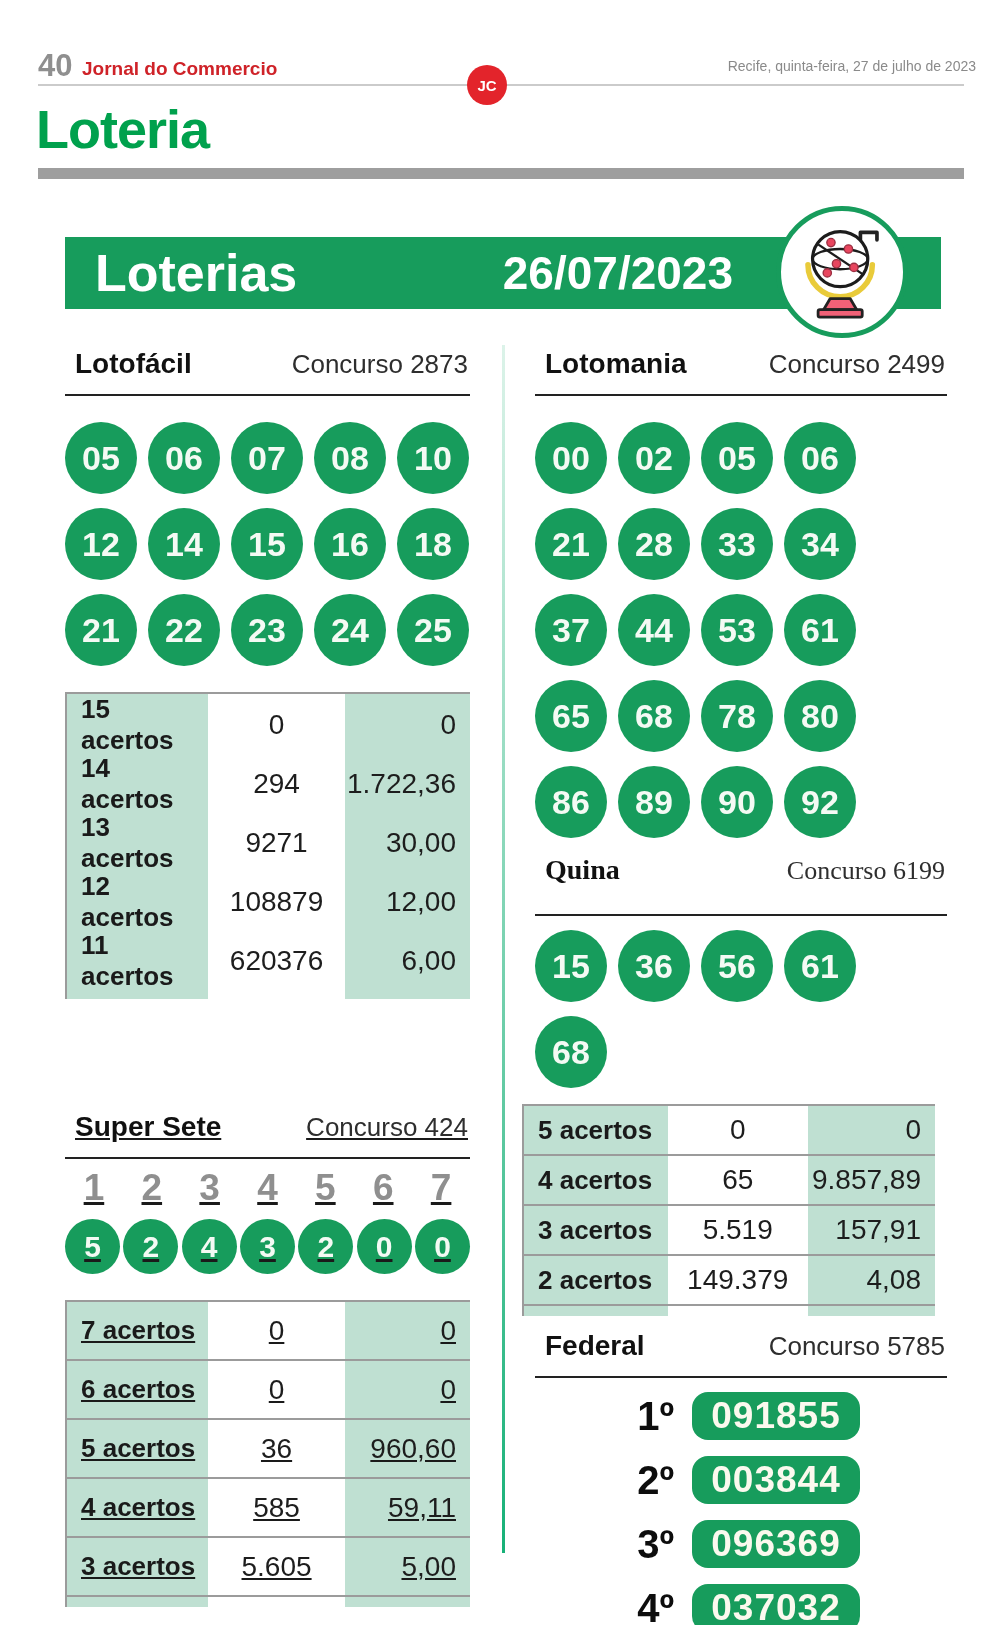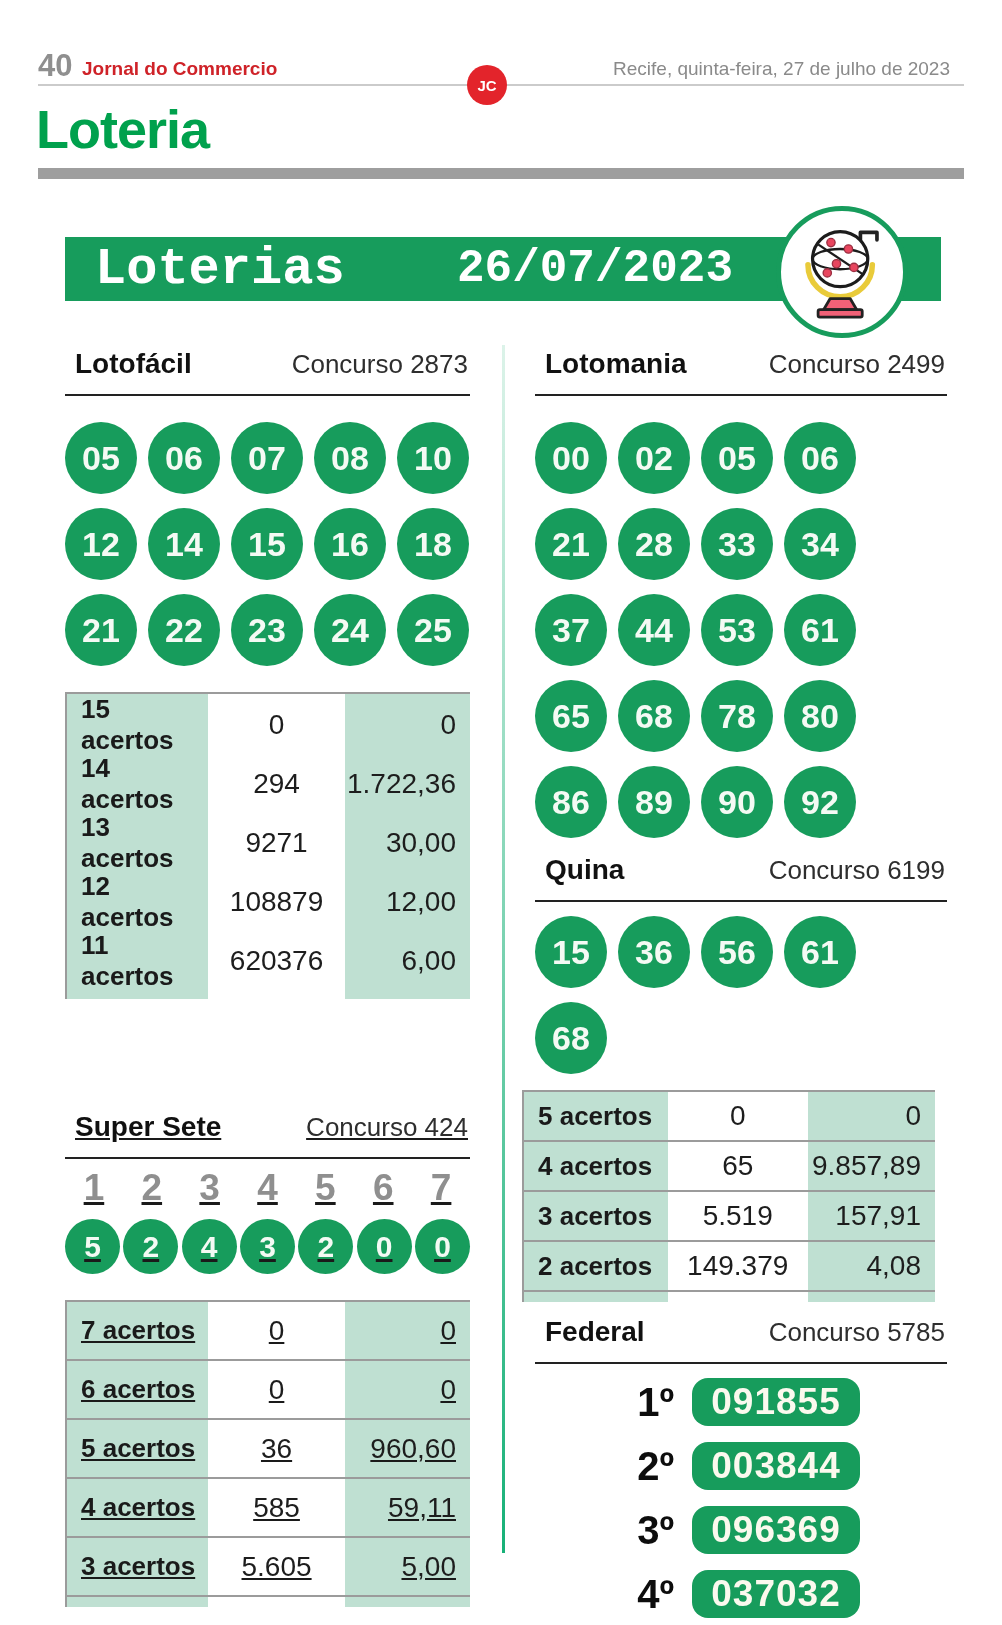--- a/index.html
+++ b/index.html
@@ -4,30 +4,30 @@
 <style>
   html,body { margin:0; padding:0; }
   body {
     width:1002px; height:1625px; position:relative; background:#ffffff;
     font-family:"Liberation Sans", sans-serif; color:#1a1a1a; overflow:hidden;
   }
   
   .mast-line { position:absolute; left:38px; right:38px; top:84px; height:2px; background:#cbcbcb; }
   .page-num  { position:absolute; left:38px; top:48px; font-size:31px; font-weight:bold; color:#8f8f8f; }
   .paper-name{ position:absolute; left:82px; top:58px; font-size:19px; font-weight:bold; color:var(--masthead-red,#cf2228); }
-  .date-line { position:absolute; right:52px; top:58px; font-size:19px; color:#8a8a8a; }
+  .date-line { position:absolute; right:26px; top:58px; font-size:14px; color:#8a8a8a; }
   .jc-logo   { position:absolute; left:467px; top:65px; width:40px; height:40px; border-radius:50%;
                background:var(--logo-red,#e3242b); color:#fff; font-weight:bold; font-size:15px;
                display:flex; align-items:center; justify-content:center; z-index:2; }
   .section-title { position:absolute; left:36px; top:98px; margin:0; font-size:54px; font-weight:bold;
                color:var(--title-green,#00a14d); letter-spacing:-1px; }
   .gray-bar  { position:absolute; left:38px; top:168px; width:926px; height:11px; background:var(--gray-bar,#9e9e9e); }
 
   
-  .banner { position:absolute; left:65px; top:237px; width:876px; height:64px; background:var(--brand-green,#1b9e5c);font-family:Liberation Mono, monospace; }
+  .banner { position:absolute; left:65px; top:237px; width:876px; height:72px; background:var(--brand-green,#1b9e5c); }
   .banner-title { position:absolute; left:30px; top:50%; transform:translateY(-50%);
                   color:#fff; font-size:52px; font-weight:bold; letter-spacing:0; }
   .banner-date  { position:absolute; right:208px; top:50%; transform:translateY(-50%);
                   color:#fff; font-size:46px; font-weight:bold; }
   .badge { position:absolute; left:776px; top:206px; width:132px; height:132px; border-radius:50%;
            background:#fff; border:5px solid var(--brand-green,#1b9e5c); box-sizing:border-box;
            display:flex; align-items:center; justify-content:center; z-index:3; }
 
   
   .divider { position:absolute; left:502px; top:345px; width:3px; height:1208px;
@@ -62,21 +62,21 @@
              font-size:28px; color:#1d1d1d; }
 
   
   .sec-super { margin-top:112px;text-decoration:underline; }
   .ss-cols { display:flex; margin-top:8px; }
   .ss-col  { flex:1; text-align:center; font-size:37px; font-weight:bold; color:#8f8f8f; }
   .ss-balls { gap:4px 3px; margin-top:10px; justify-content:space-between; }
 
   
   .sec-quina { margin-top:16px; }
-  .sec-quina .sec-head { padding-bottom:14px; }
+  .sec-quina .sec-head { padding-bottom:28px;font-family:Liberation Serif, serif; }
   .sec-quina .balls { margin-top:14px; }
   .sec-quina .tbl { margin-top:16px; }
 
   
   .sec-federal { margin-top:14px; }
   .fed-rows { margin-top:14px; }
   .fed-row { display:flex; align-items:center; margin:0 0 16px 100px; }
   .fed-rank { width:52px; text-align:right; font-size:40px; font-weight:bold; color:#0d0d0d; margin-right:18px; }
   .fed-pill { width:168px; height:48px; border-radius:16px; background:var(--brand-green,#1b9e5c);
               color:#fbf9ee; font-size:37px; font-weight:bold; letter-spacing:1px;

